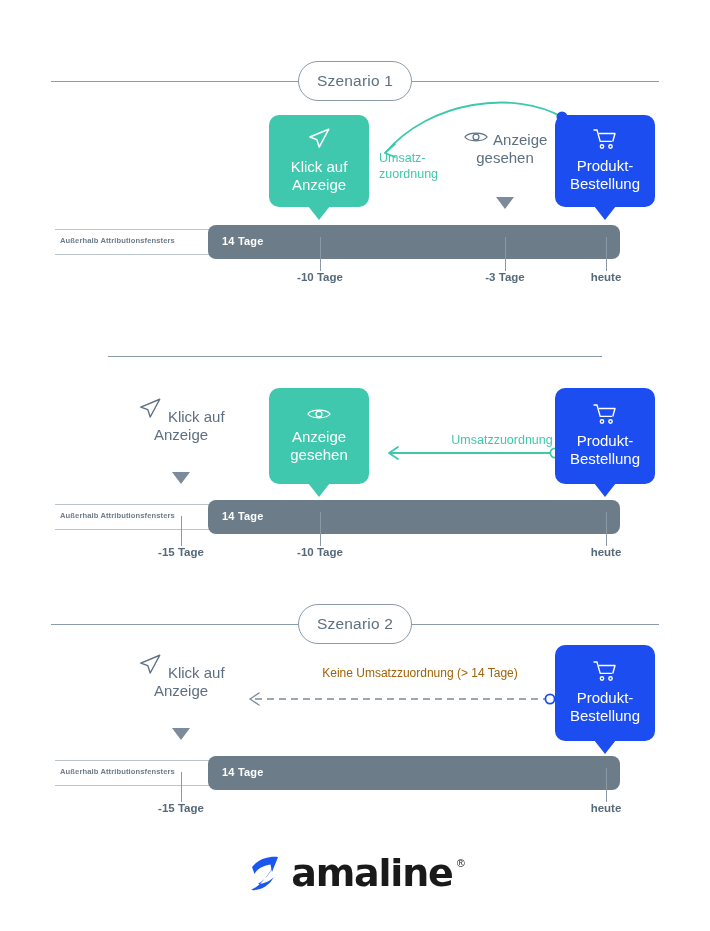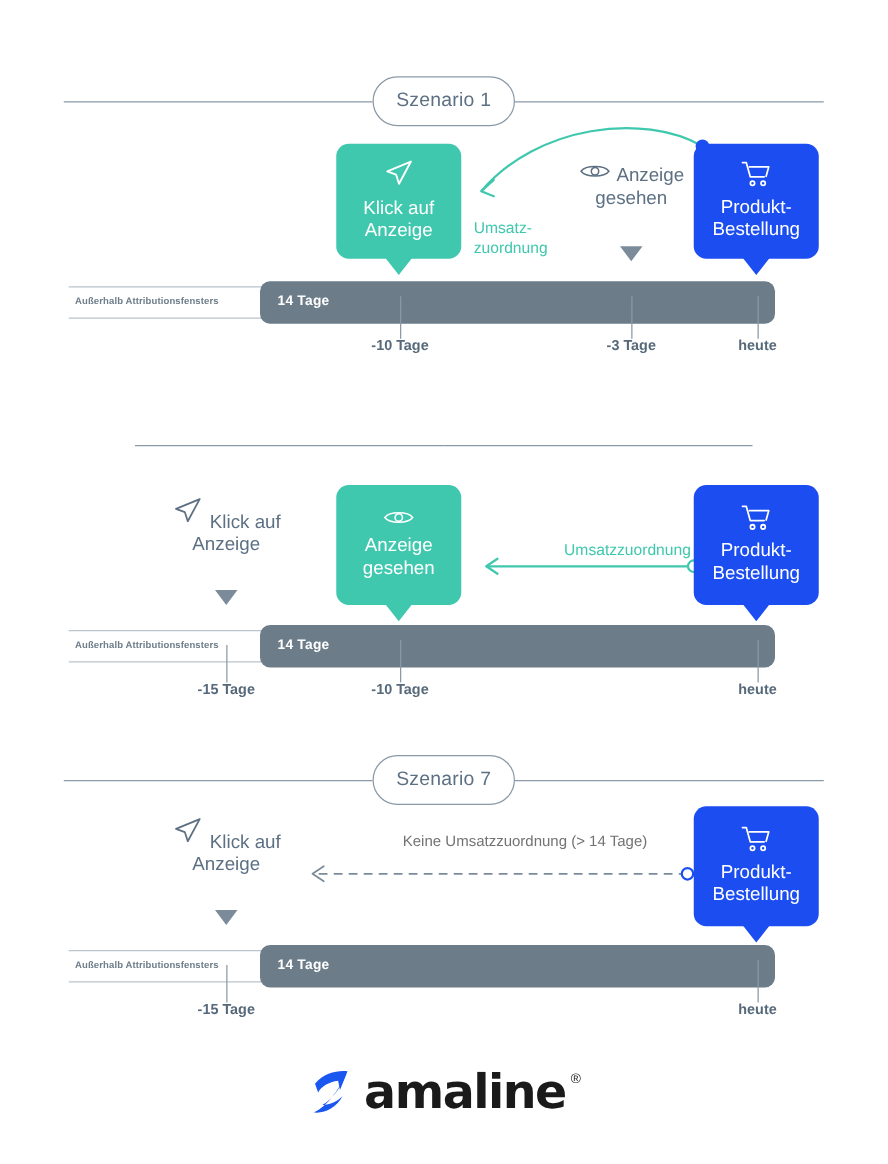--- a/index.html
+++ b/index.html
@@ -108,21 +108,21 @@
     border-right: 9px solid transparent;
     border-top: 12px solid #7b8b99;
   }
 
   
   .conn-label {
     position: absolute; font-size: 12.5px; line-height: 1.25;
     white-space: pre-line;
   }
   .conn-label.teal { color: #3fc8ae; }
-  .conn-label.grey { color: #737373; font-size: 12px; }
+  .conn-label.grey { color: #a16207; font-size: 12px; }
 
   svg.overlay { position: absolute; left: 0; top: 0; overflow: visible; }
 
   
   .logo-wrap {
     position: absolute; left: 0; top: 843px; width: 710px; height: 60px;
     display: flex; align-items: center; justify-content: center; gap: 4px; text-align: center;
   }
   .logo-mark { line-height: 0; }
   .logo-text {
@@ -147,21 +147,21 @@
     <div class="card teal" style="left:269px; top:70px; height:92px;">
       <span class="c-icon">
         <svg width="26" height="26" viewBox="0 0 24 24" fill="none" stroke="#ffffff" stroke-width="1.4" stroke-linejoin="round">
           <path d="M21 3 L3.5 10.2 L10 12.6 L12.2 19.4 Z"></path>
         </svg>
       </span>
       <span class="c-text">Klick auf
 Anzeige</span>
     </div>
 
-    <div class="conn-label teal" style="left:379px; top:130px; width:72px;">Umsatz-
+    <div class="conn-label teal" style="left:379px; top:106px; width:72px;">Umsatz-
 zuordnung</div>
 
     <svg class="overlay" width="710" height="250">
       <path d="M562,72 C515,45 430,55 385,108" fill="none" stroke="#3fc8ae" stroke-width="1.8"></path>
       <path d="M385,108 L395,99 M385,108 L395,112" fill="none" stroke="#3fc8ae" stroke-width="1.8" stroke-linecap="round"></path>
       <circle cx="562" cy="72" r="5.5" fill="#1b4df0"></circle>
     </svg>
 
     <div class="plain-event" style="left:455px; top:84px;">
       <span class="c-icon">
@@ -269,21 +269,21 @@
 
       <div class="tick" style="left:606px; top:20px; height:34px;"></div>
       <div class="tick-label" style="left:606px;">heute</div>
     </div>
   </section>
 
   <section class="scenario" id="scenario-3">
 
     <div class="sc-header">
       <div class="hdr-line left"></div>
-      <div class="sc-pill">Szenario 7</div>
+      <div class="sc-pill">Szenario 2</div>
       <div class="hdr-line right"></div>
     </div>
 
     <div class="plain-event" style="left:131px; top:64px;">
       <span class="c-icon">
         <svg width="26" height="26" viewBox="0 0 24 24" fill="none" stroke="#5d7083" stroke-width="1.3" stroke-linejoin="round">
           <path d="M21 3 L3.5 10.2 L10 12.6 L12.2 19.4 Z"></path>
         </svg>
       </span>
       <span class="c-text">Klick auf

